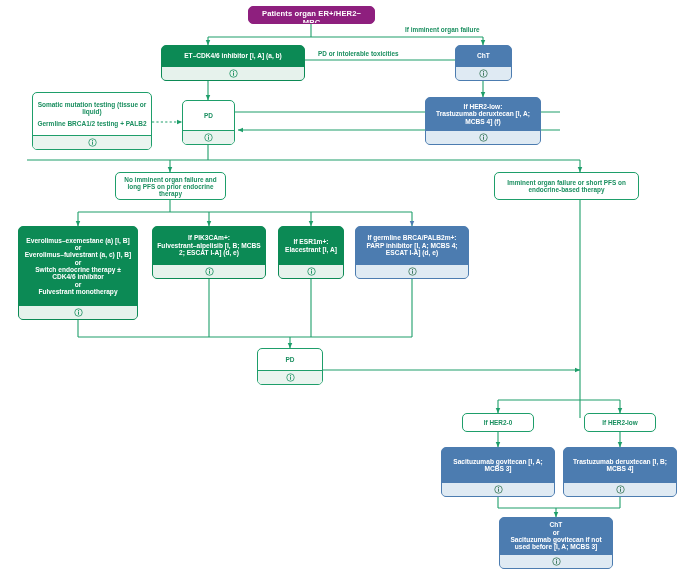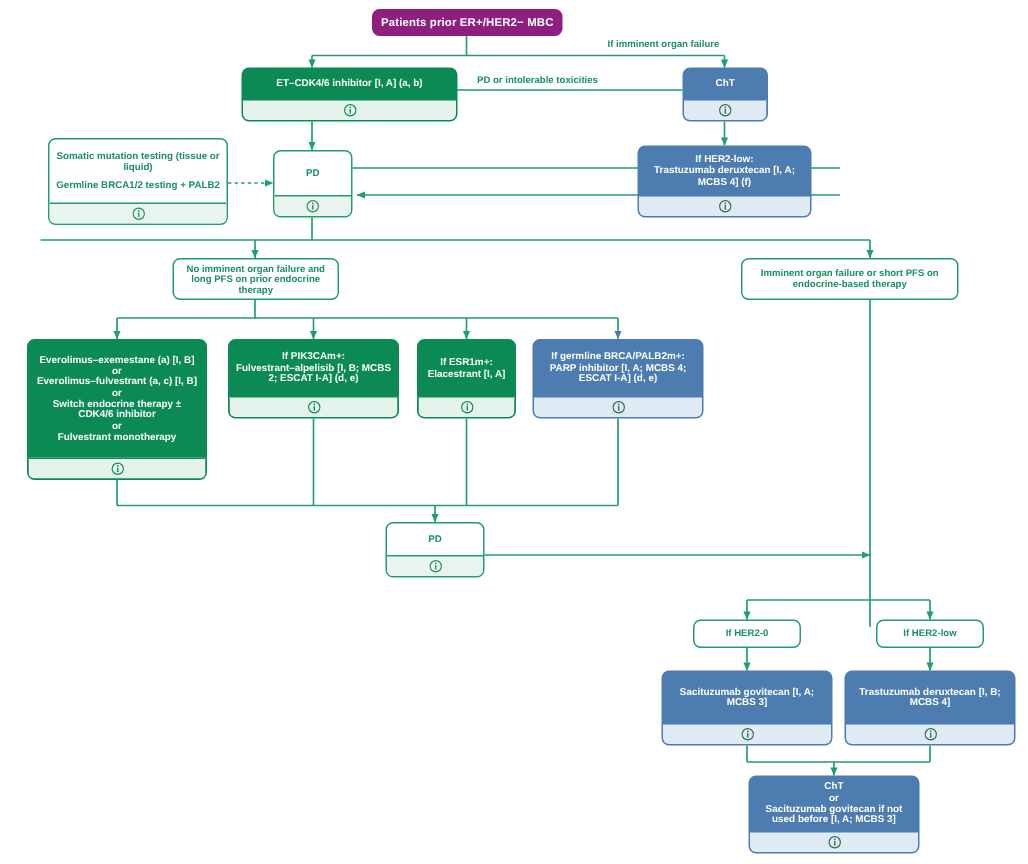--- a/index.html
+++ b/index.html
@@ -147,21 +147,21 @@
       <path class="tline" d="M620,432 L620,447" marker-end="url(#ah)"></path>
 
       <path class="tline" d="M498,497 L498,508"></path>
       <path class="tline" d="M620,497 L620,508"></path>
       <path class="tline" d="M498,508 L620,508"></path>
       <path class="tline" d="M556,508 L556,517" marker-end="url(#ah)"></path>
     </g>
   </svg>
 
   <div class="node v-purple" style="left:248px;top:6px;width:127px;height:18px;">
-    <div class="body">Patients prior ER+/HER2− MBC</div>
+    <div class="body">Patients organ ER+/HER2− MBC</div>
   </div>
 
   <div class="node v-green" style="left:161px;top:45px;width:144px;height:36px;">
     <div class="body">ET–CDK4/6 inhibitor [I, A] (a, b)</div>
     <div class="infobar">
       <svg width="9" height="9" viewBox="0 0 12 12">
           <circle cx="6" cy="6" r="5" fill="none" stroke="#0c8a55" stroke-width="1"></circle>
           <circle cx="6" cy="3.5" r="0.75" fill="#0c8a55"></circle>
           <rect x="5.4" y="5" width="1.2" height="4" fill="#0c8a55"></rect>
         </svg>

